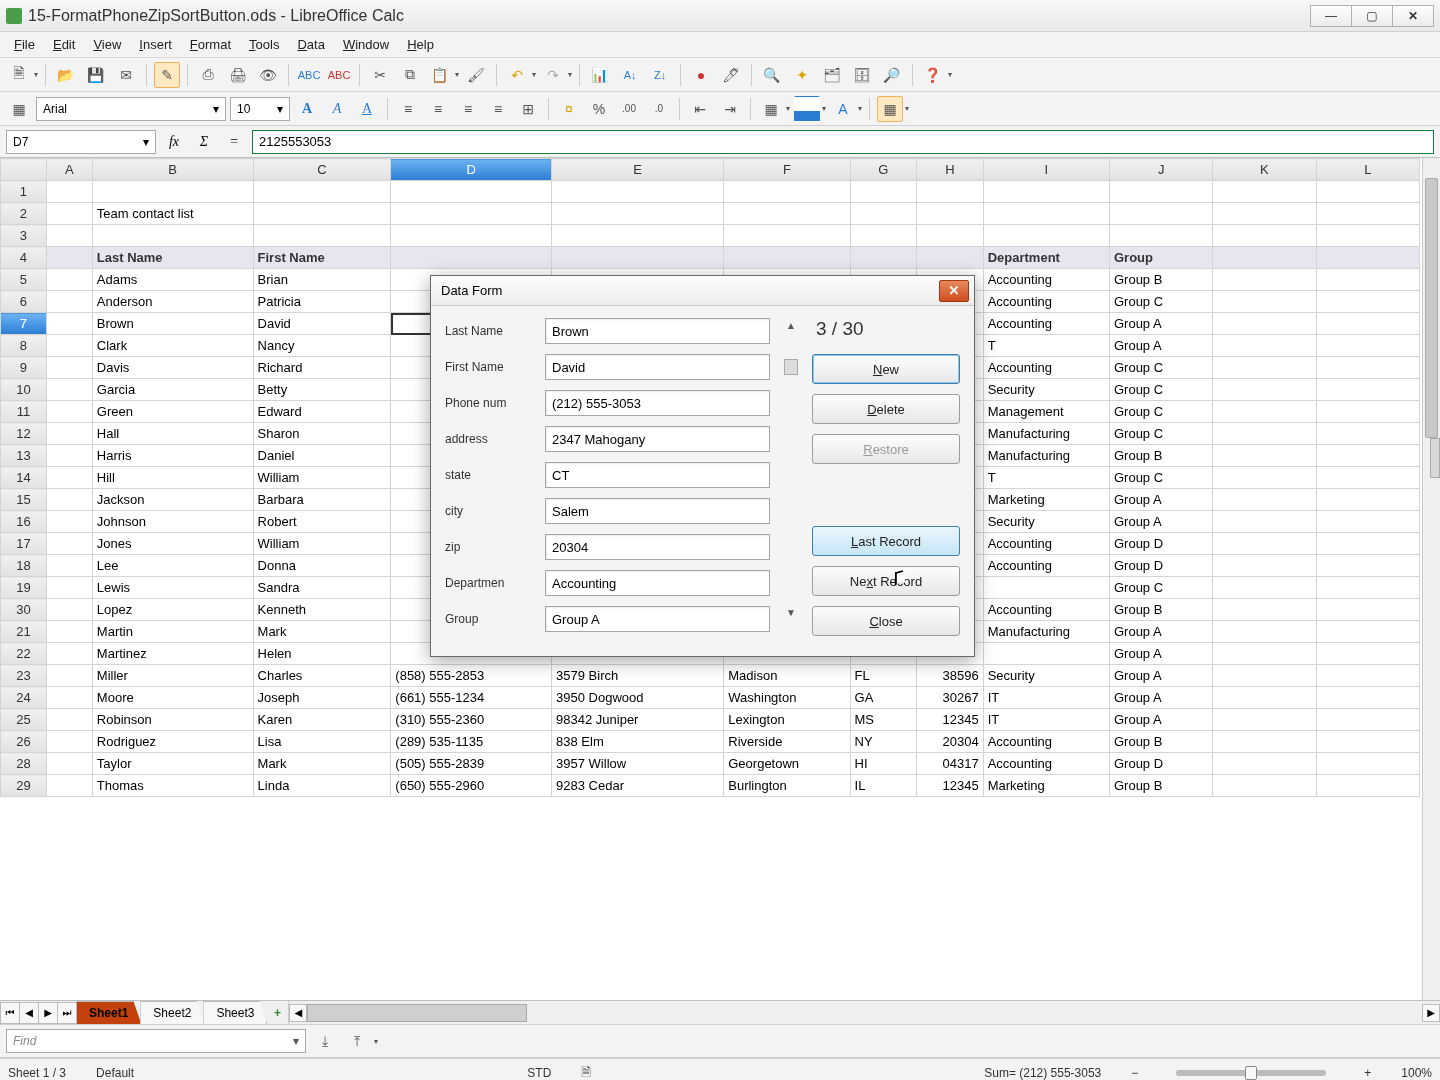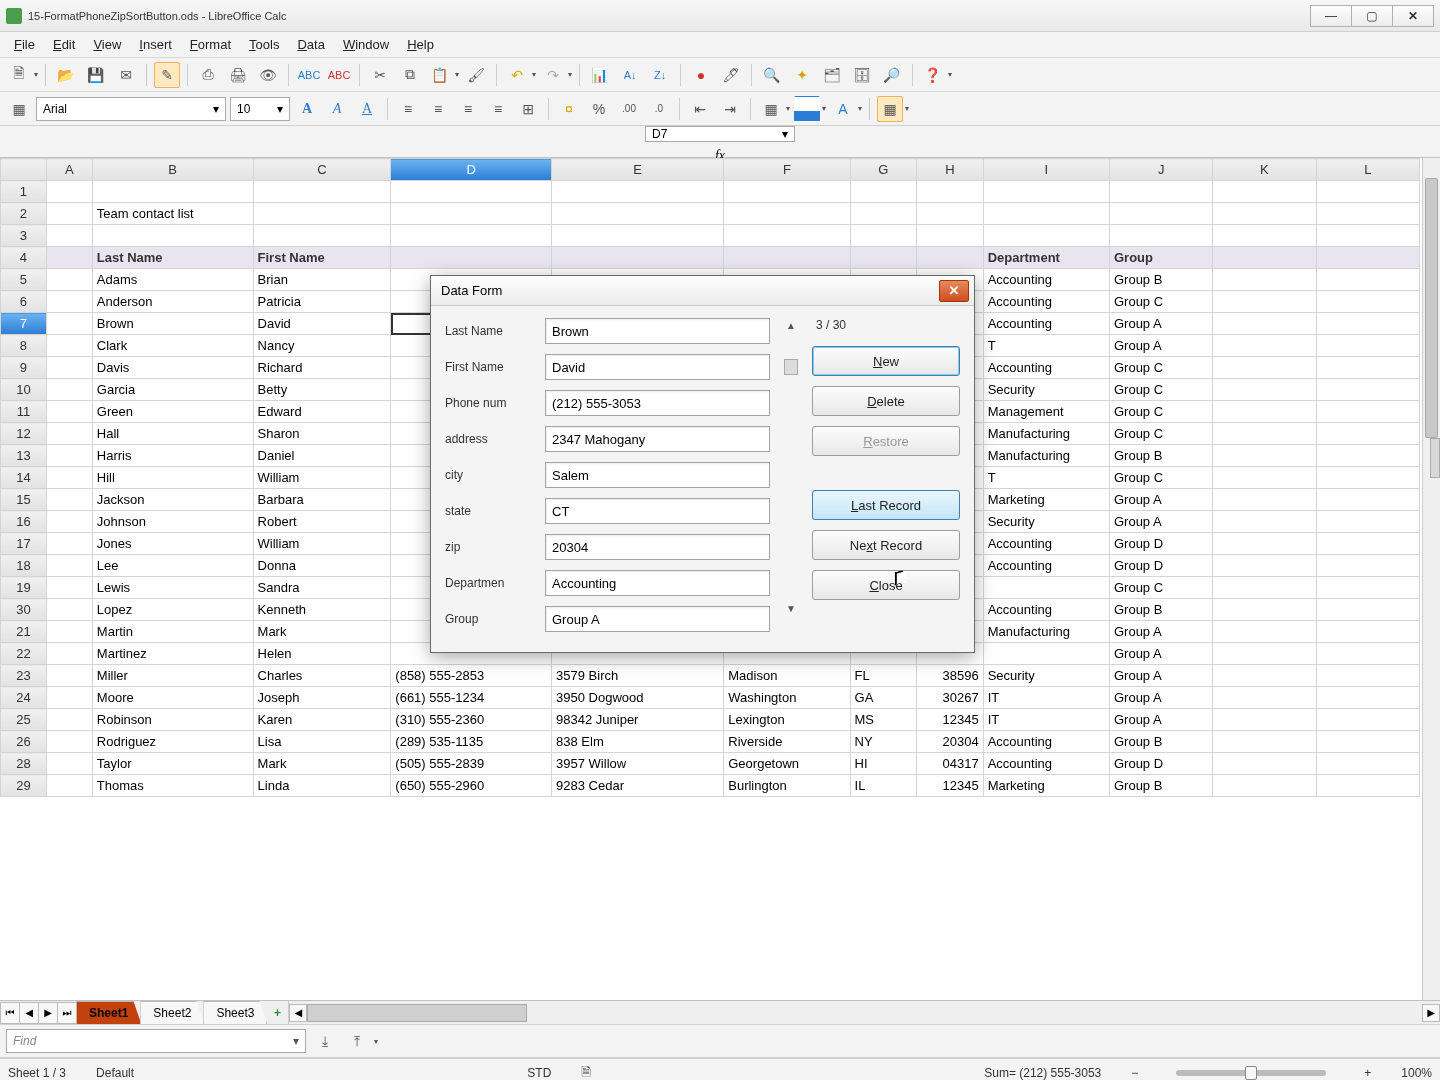--- a/index.html
+++ b/index.html
@@ -1,21 +1,21 @@
 <!DOCTYPE html>
 <html><head>
 <meta charset="utf-8">
 <style>
   * { box-sizing: border-box; margin: 0; padding: 0; }
   body { font-family: "Segoe UI", Tahoma, sans-serif; font-size: 12px; background: #fff; overflow: hidden; width: 1440px; height: 1080px; position: relative; }
 
   
   .titlebar { height: 32px; background: linear-gradient(#f7f7f7,#e9e9e9); display: flex; align-items: center; padding: 0 6px; border-bottom: 1px solid #d0d0d0; }
   .titlebar .doc-icon { width:16px; height:16px; background:#4a9d4a; border-radius:2px; margin-right:6px; }
-  .titlebar .title { font-size: 11px; color:#333; flex:1; }
+  .titlebar .title { font-size: 16px; color:#333; flex:1; }
   .win-controls { display:flex; gap:0; }
   .win-btn { width:42px; height:22px; display:flex; align-items:center; justify-content:center; border:1px solid #b0b0b0; background:linear-gradient(#fdfdfd,#ececec); margin-left:-1px; font-size:12px; color:#333; }
   .win-btn.close { font-weight:bold; }
 
   
   .menubar { height:26px; display:flex; align-items:center; padding: 0 6px; gap:2px; border-bottom:1px solid #d8d8d8; background:#f3f3f3; }
   .menubar span { padding:3px 8px; font-size:13px; color:#222; }
   .menubar span u { text-decoration: underline; }
 
   
@@ -23,21 +23,21 @@
   .tbtn { width:26px; height:26px; border:1px solid transparent; display:flex; align-items:center; justify-content:center; font-size:14px; color:#555; border-radius:2px; }
   .tbtn.active { border:1px solid #f0b060; background:#ffe9c0; }
   .tsep { width:1px; height:22px; background:#ccc; margin:0 3px; }
   .dropdown-arrow { font-size:8px; color:#555; margin-left:-2px; }
 
   .toolbar2 { height:34px; display:flex; align-items:center; padding:0 6px; gap:4px; background:#f3f3f3; border-bottom:1px solid #d0d0d0; }
   .font-name { width:190px; height:24px; border:1px solid #aaa; background:#fff; padding:0 6px; display:flex; align-items:center; justify-content:space-between; font-size:12px; }
   .font-size { width:60px; height:24px; border:1px solid #aaa; background:#fff; padding:0 6px; display:flex; align-items:center; justify-content:space-between; font-size:12px; }
 
   
-  .formulabar { height:32px; display:flex; align-items:center; padding:0 6px; gap:6px; background:#f3f3f3; border-bottom:1px solid #c0c0c0;flex-direction:column; }
+  .formulabar { height:32px; display:flex; align-items:center; padding:0 6px; gap:6px; background:#f3f3f3; border-bottom:1px solid #c0c0c0; }
   .cellref { width:150px; height:24px; border:1px solid #aaa; background:#fff; padding:0 6px; display:flex; align-items:center; justify-content:space-between; font-size:12px; }
   .fx-btn { width:24px; height:24px; display:flex; align-items:center; justify-content:center; font-style:italic; font-family:serif; font-size:14px; }
   .formula-input { flex:1; height:24px; border:1px solid #15803d; background:#fff; padding:0 6px; font-size:13px; display:flex; align-items:center; }
 
   
   .sheet-wrap { position:relative; height: calc(1080px - 32px - 26px - 34px - 34px - 32px - 24px - 34px - 22px); overflow:hidden; display:flex; }
   .sheet { flex:1; overflow:hidden; position:relative; }
   table.grid { border-collapse:collapse; table-layout:fixed; width:1420px; background:#fff; }
   table.grid th, table.grid td { border:1px solid #d4d4d4; height:22px; font-size:13px; text-align:left; padding:0 4px; white-space:nowrap; overflow:hidden; }
   table.grid th { background:linear-gradient(#f0f0f0,#e2e2e2); color:#333; font-weight:normal; text-align:center; }
@@ -80,24 +80,24 @@
   .dialog .dlg-close { width:30px; height:22px; margin:3px 5px; background:linear-gradient(#e58a5a,#cf4d20); border:1px solid #a03710; color:#fff; display:flex; align-items:center; justify-content:center; border-radius:2px; font-size:13px; font-weight:bold; }
   .dialog .dlg-body { display:flex; padding:12px 14px 20px 14px; gap:12px; }
   .dlg-fields { flex:1; display:flex; flex-direction:column; gap:10px; }
   .fld-row { display:flex; align-items:center; gap:8px; }
   .fld-row label { width:92px; font-size:12px; color:#333; white-space:nowrap; overflow:hidden; }
   .fld-row input { flex:1; height:26px; border:1px solid #a5a5a5; padding:0 6px; font-size:13px; background:#fff; box-shadow: inset 1px 1px 2px rgba(0,0,0,0.08); }
   .dlg-scroll { width:18px; display:flex; flex-direction:column; align-items:center; justify-content:space-between; padding:2px 0 18px 0; }
   .dlg-scroll .arr { font-size:10px; color:#555; }
   .dlg-scroll .sthumb { width:14px; height:16px; background:#dcdcdc; border:1px solid #aaa; margin-top:28px; }
   .dlg-right { width:148px; display:flex; flex-direction:column; gap:10px; }
-  .dlg-right .counter { font-size:12px; color:#333; padding:0 4px 4px 4px; }
+  .dlg-right .counter { font-size:19px; color:#333; padding:0 4px 4px 4px; }
   .dlg-btn { height:30px; border:1px solid #9c9c9c; background:linear-gradient(#fdfdfd,#e7e7e7); border-radius:3px; font-size:13px; color:#222; display:flex; align-items:center; justify-content:center; }
   .dlg-btn.default { border:1px solid #3c7fb1; box-shadow:0 0 0 1px #8fc7ec inset; }
-  .dlg-btn.hover { border:1px solid #3c7fb1; background:linear-gradient(#eaf6fd,#c4e5f6); }
+  .dlg-btn.hover { border:1px solid #3c7fb1; background:linear-gradient(#eaf6fd,#c4e5f6);margin-top:28px; }
   .dlg-btn.disabled { color:#999; }
   .dlg-gap { height:14px; }
   .dlg-btn u { text-decoration: underline; }
 
   .cursor { position:absolute; width:16px; height:22px; pointer-events:none; z-index:999; }
   .cursor::before { content:""; position:absolute; left:0; top:0; border-left:2px solid #000; border-top:2px solid #000; width:10px; height:14px; transform: skew(-18deg,0) rotate(-18deg); background:#fff; clip-path: polygon(0 0, 60% 0, 100% 65%, 70% 60%, 100% 100%, 55% 72%, 0 90%); }
 
   
   .cA{width:40px}.cB{width:140px}.cC{width:120px}.cD{width:140px}.cE{width:150px}.cF{width:110px}.cG{width:58px}.cH{width:58px}.cI{width:110px}.cJ{width:90px}.cK{width:90px}.cL{width:90px}
 </style>
@@ -756,26 +756,26 @@
         </div>
         <div class="fld-row">
           <label>Phone num</label>
           <input value="(212) 555-3053" style="">
         </div>
         <div class="fld-row">
           <label>address</label>
           <input value="2347 Mahogany" style="">
         </div>
         <div class="fld-row">
+          <label>state</label>
+          <input value="CT" style="">
+        </div>
+        <div class="fld-row">
           <label>city</label>
           <input value="Salem" style="">
-        </div>
-        <div class="fld-row">
-          <label>state</label>
-          <input value="CT" style="">
         </div>
         <div class="fld-row">
           <label>zip</label>
           <input value="20304" style="">
         </div>
         <div class="fld-row">
           <label>Departmen</label>
           <input value="Accounting" style="">
         </div>
         <div class="fld-row">

